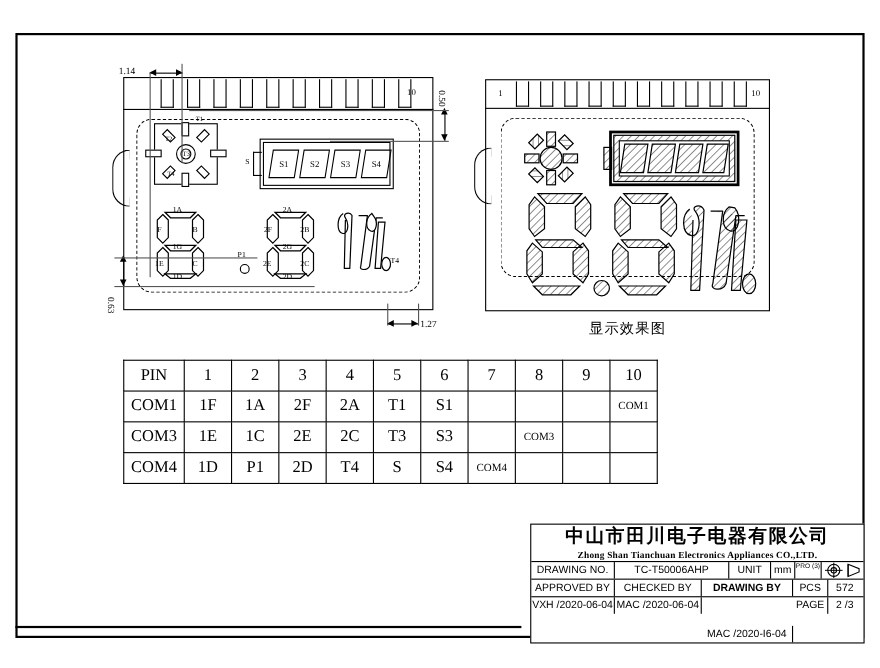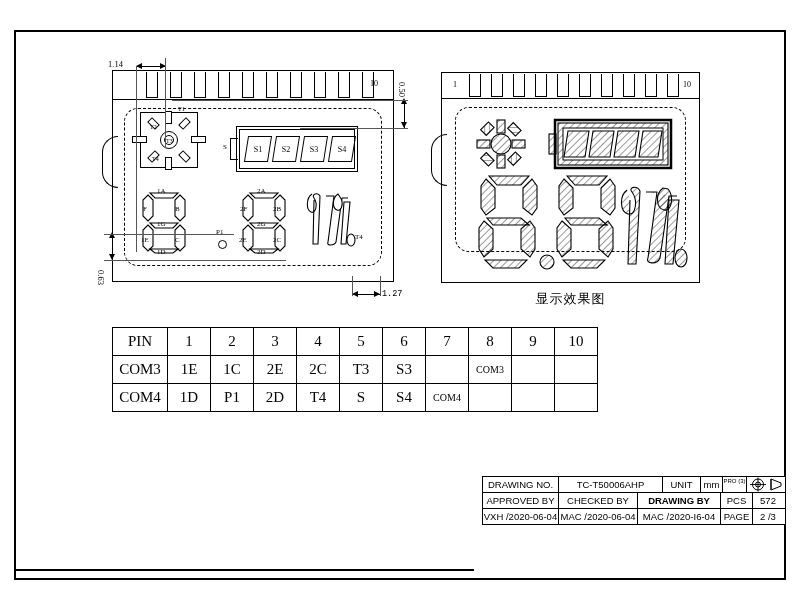--- a/index.html
+++ b/index.html
@@ -443,21 +443,21 @@
   <div class="dim-line hline thin" style="left:172px; top:100px; width:236px;"></div>
   <div class="dim-line hline thin" style="left:300px; top:128px; width:108px;"></div>
 
   <div class="dimtxt vtext" style="left:106px; top:270px; transform:rotate(90deg);">0.63</div>
   <div class="dim-line vline" style="left:112px; top:234px; height:26px;"></div>
   <div class="arrow-u" style="left:109px; top:232px;"></div>
   <div class="arrow-d" style="left:109px; top:254px;"></div>
   <div class="dim-line hline thin" style="left:104px; top:234px; width:130px;"></div>
   <div class="dim-line hline thin" style="left:104px; top:260px; width:182px;"></div>
 
-  <div class="dimtxt" style="left:382px; top:289px;font-family:Liberation Mono, monospace;">1.27</div>
+  <div class="dimtxt" style="left:382px; top:289px;">1.27</div>
   <div class="dim-line hline" style="left:352px; top:294px; width:28px;"></div>
   <div class="arrow-l" style="left:352px; top:291px;"></div>
   <div class="arrow-r" style="left:374px; top:291px;"></div>
   <div class="dim-line vline thin" style="left:352px; top:276px; height:20px;"></div>
   <div class="dim-line vline thin" style="left:380px; top:276px; height:20px;"></div>
 
   <div id="right-drawing">
     <div class="r-body"></div>
     <div class="r-pinstrip"></div>
 
@@ -553,20 +553,33 @@
         <th class="num">5</th>
         <th class="num">6</th>
         <th class="num">7</th>
         <th class="num">8</th>
         <th class="num">9</th>
         <th class="num">10</th>
       </tr>
     </thead>
     <tbody>
       <tr>
+        <td>COM1</td>
+        <td class="num">1F</td>
+        <td class="num">1A</td>
+        <td class="num">2F</td>
+        <td class="num">2A</td>
+        <td class="num">T1</td>
+        <td class="num">S1</td>
+        <td class="num"></td>
+        <td class="num"></td>
+        <td class="num"></td>
+        <td class="num com-small">COM1</td>
+      </tr>
+      <tr>
         <td>COM3</td>
         <td class="num">1E</td>
         <td class="num">1C</td>
         <td class="num">2E</td>
         <td class="num">2C</td>
         <td class="num">T3</td>
         <td class="num">S3</td>
         <td class="num"></td>
         <td class="num com-small">COM3</td>
         <td class="num"></td>
@@ -582,20 +595,24 @@
         <td class="num">S4</td>
         <td class="num com-small">COM4</td>
         <td class="num"></td>
         <td class="num"></td>
         <td class="num"></td>
       </tr>
     </tbody>
   </table>
 
   <div id="title-block">
+    <div class="tb-cn">
+      <span>中山市田川电子电器有限公司</span>
+      <span class="en">Zhong Shan Tianchuan Electronics Appliances CO.,LTD.</span>
+    </div>
 
     <div class="tb-row">
       <div class="tb-cell" style="width:76px;">DRAWING NO.</div>
       <div class="tb-cell" style="width:104px;">TC-T50006AHP</div>
       <div class="tb-cell" style="width:38px;">UNIT</div>
       <div class="tb-cell" style="width:22px;">mm</div>
       <div class="tb-cell" style="width:24px; font-size:6px; line-height:7px; padding-top:1px;">PRO (3)</div>
       <div class="tb-cell proj" style="width:38px;">
         <svg width="38" height="15" viewBox="0 0 38 15">
           <circle cx="11" cy="7.5" r="5.5" fill="none" stroke="#000" stroke-width="1"></circle>
@@ -612,21 +629,21 @@
       <div class="tb-cell" style="width:76px;text-align:center;">APPROVED BY</div>
       <div class="tb-cell" style="width:79px;">CHECKED BY</div>
       <div class="tb-cell" style="width:83px;font-weight:bold;">DRAWING BY</div>
       <div class="tb-cell" style="width:32px;">PCS</div>
       <div class="tb-cell" style="width:30px;">572</div>
     </div>
 
     <div class="tb-row">
       <div class="tb-cell" style="width:76px;">VXH /2020-06-04</div>
       <div class="tb-cell" style="width:79px;">MAC /2020-06-04</div>
-      <div class="tb-cell" style="width:83px;">MAC /2020-I6-04</div>
+      <div class="tb-cell" style="width:83px;margin-top:26px;">MAC /2020-I6-04</div>
       <div class="tb-cell" style="width:32px;">PAGE</div>
       <div class="tb-cell" style="width:30px;">2 /3</div>
     </div>
   </div>
 
   <div class="bottom-rule"></div>
 
 </div>
 
 </body></html>

